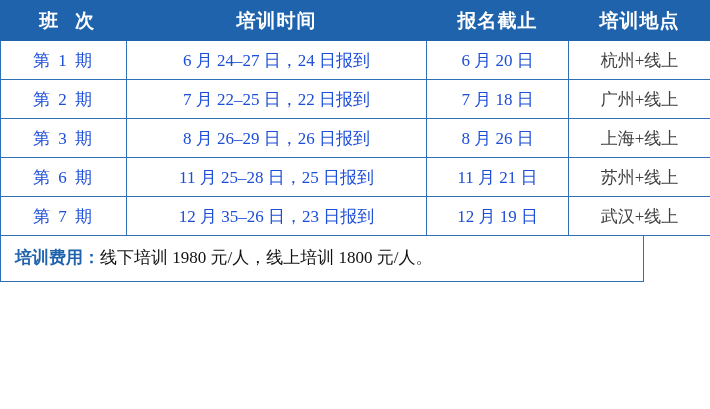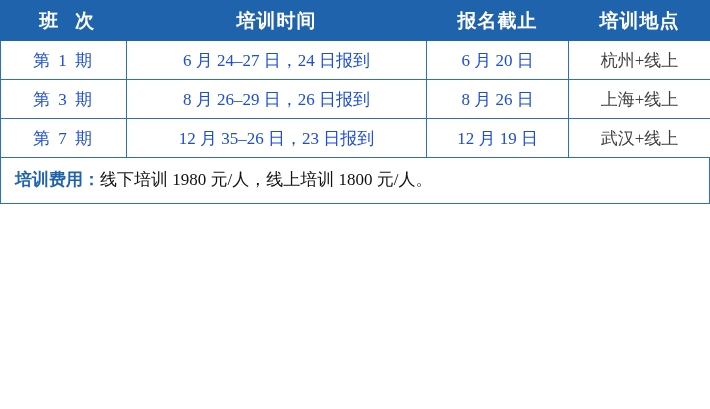--- a/index.html
+++ b/index.html
@@ -54,21 +54,21 @@
     padding-left: 12px;
     margin-top: 37px;
   }
   table.schedule tbody td.col-code {
     letter-spacing: 2px;
   }
   table.schedule tbody td.col-city {
     color: #404040;
   }
   .fee-block {
-    width: 710px;
+    width: 644px;
     box-sizing: border-box;
     border-left: 1px solid #2f6fb5;
     border-right: 1px solid #2f6fb5;
     border-bottom: 1px solid #2f6fb5;
     border-top: none;
     padding: 9px 24px 10px 14px;
     font-size: 17px;
     color: #111111;
     line-height: 1.55;
   }
@@ -106,24 +106,36 @@
       </tr>
     </thead>
     <tbody>
       <tr>
         <td class="col-code">第 1 期</td>
         <td class="col-period">6 月 24–27 日，24 日报到</td>
         <td class="col-deadline">6 月 20 日</td>
         <td class="col-city">杭州+线上</td>
       </tr>
       <tr>
+        <td class="col-code">第 2 期</td>
+        <td class="col-period">7 月 22–25 日，22 日报到</td>
+        <td class="col-deadline">7 月 18 日</td>
+        <td class="col-city">广州+线上</td>
+      </tr>
+      <tr>
         <td class="col-code">第 3 期</td>
         <td class="col-period">8 月 26–29 日，26 日报到</td>
         <td class="col-deadline">8 月 26 日</td>
         <td class="col-city">上海+线上</td>
+      </tr>
+      <tr>
+        <td class="col-code">第 6 期</td>
+        <td class="col-period">11 月 25–28 日，25 日报到</td>
+        <td class="col-deadline">11 月 21 日</td>
+        <td class="col-city">苏州+线上</td>
       </tr>
       <tr>
         <td class="col-code">第 7 期</td>
         <td class="col-period">12 月 35–26 日，23 日报到</td>
         <td class="col-deadline">12 月 19 日</td>
         <td class="col-city">武汉+线上</td>
       </tr>
     </tbody>
   </table>
 

